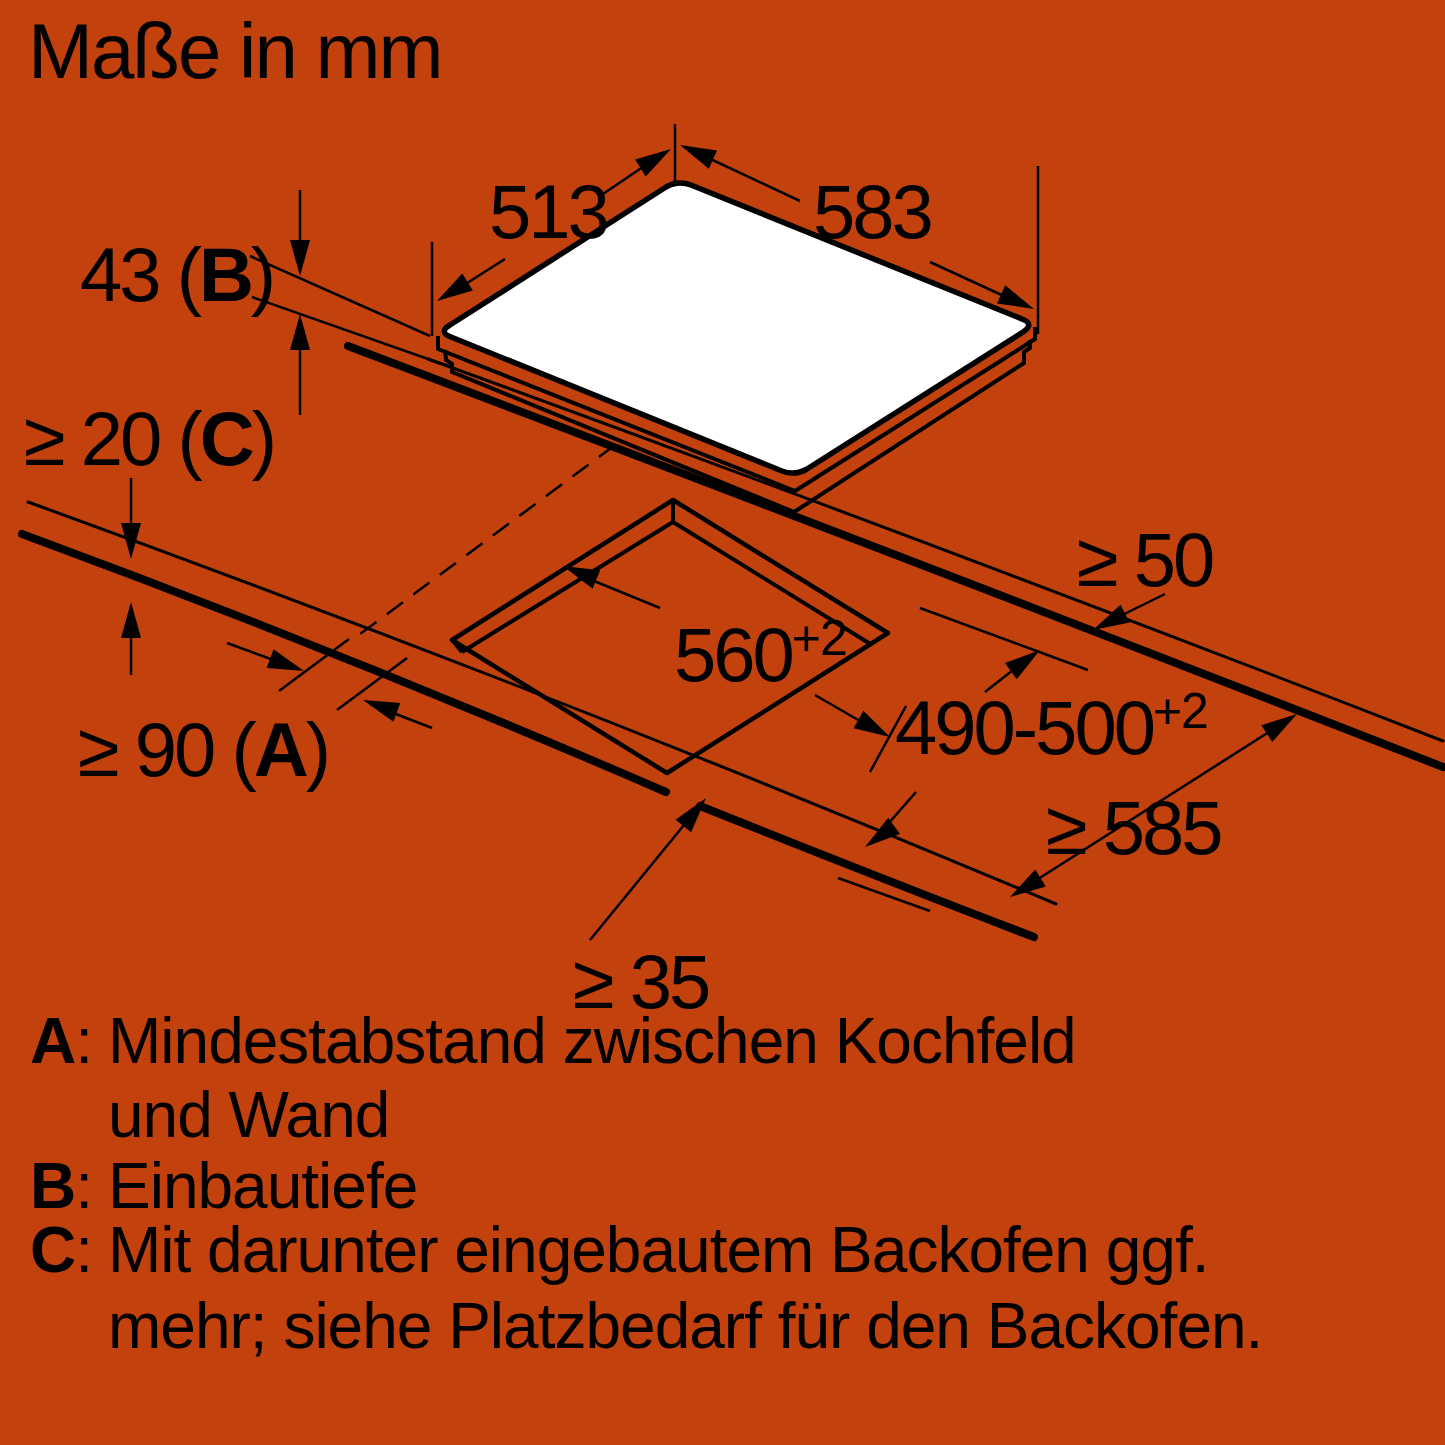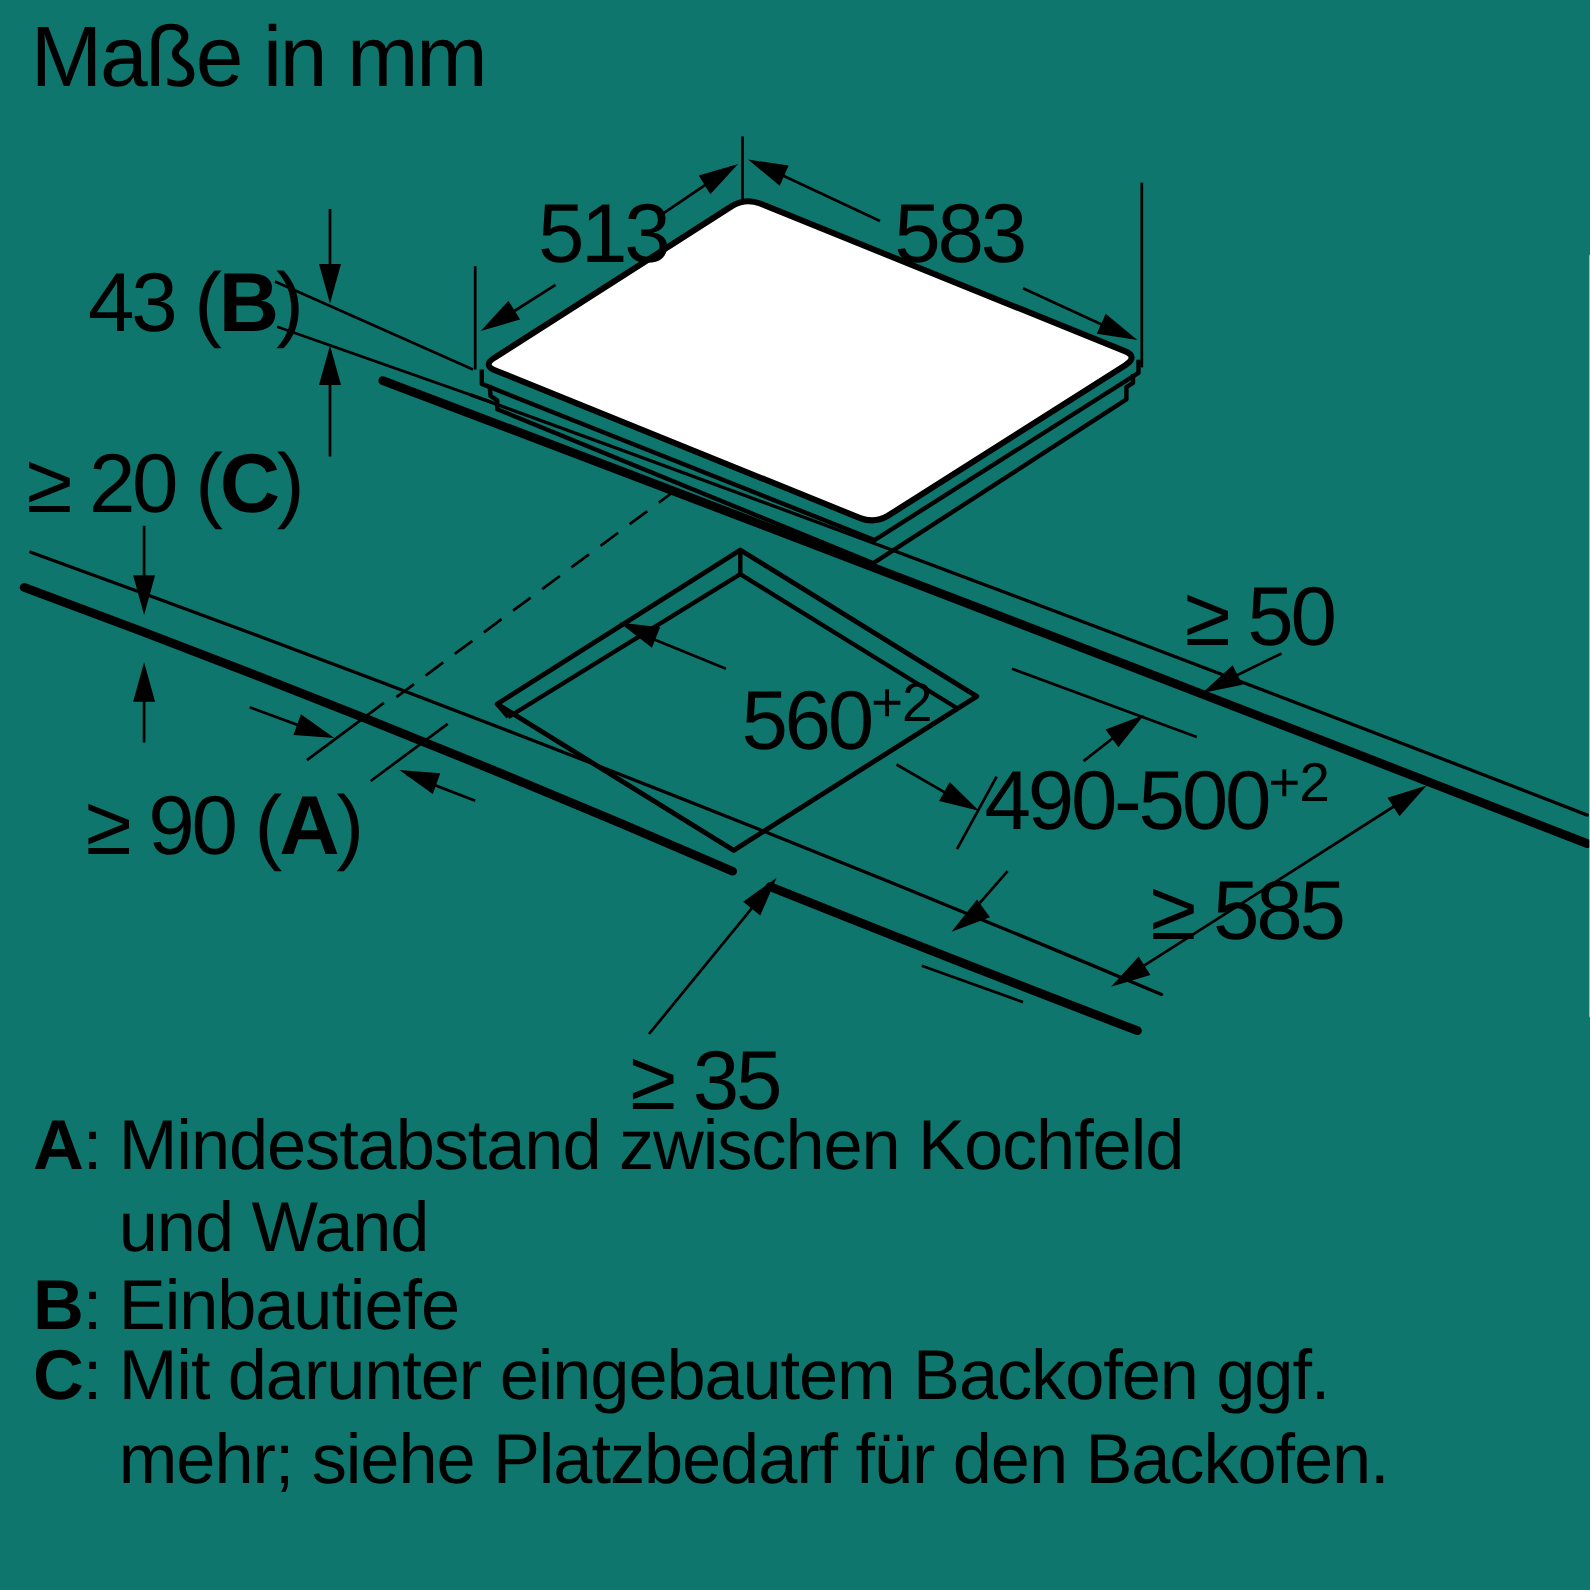--- a/index.html
+++ b/index.html
@@ -1,16 +1,16 @@
 <!DOCTYPE html>
 <html><head>
 <meta charset="utf-8">
 <style>
   html,body{margin:0;padding:0;background:#ffffff;}
-  .page{width:1445px;height:1445px;position:relative;background:#0f766e;overflow:hidden;}
+  .page{width:1445px;height:1445px;position:relative;background:#c2410c;overflow:hidden;}
   svg{display:block;}
   text{font-family:"Liberation Sans","DejaVu Sans",sans-serif;fill:#000;}
   .title{font-size:78px;letter-spacing:-2px;}
   .dim{font-size:76px;letter-spacing:-3px;}
   .sup{font-size:50px;letter-spacing:-1px;}
   .legend{font-size:64px;letter-spacing:-1px;}
   .b{font-weight:bold;}
   .ln{stroke:#000;fill:none;}
 </style>
 </head>

